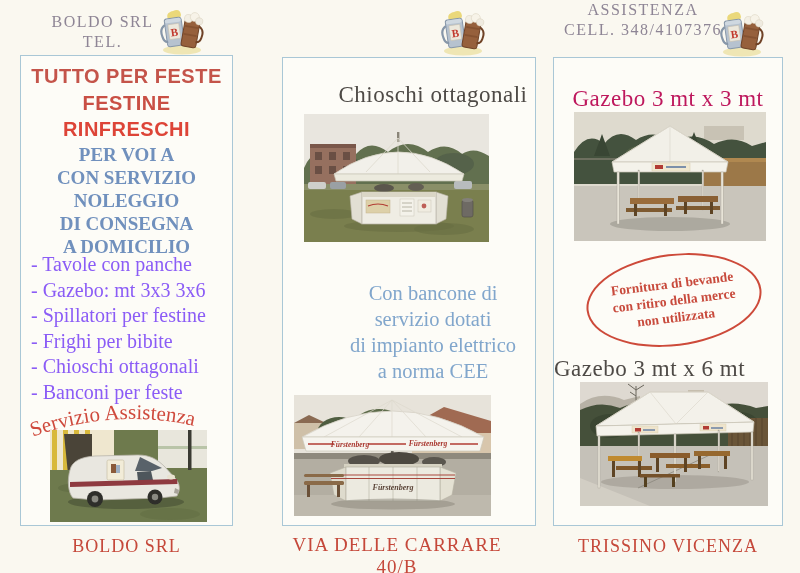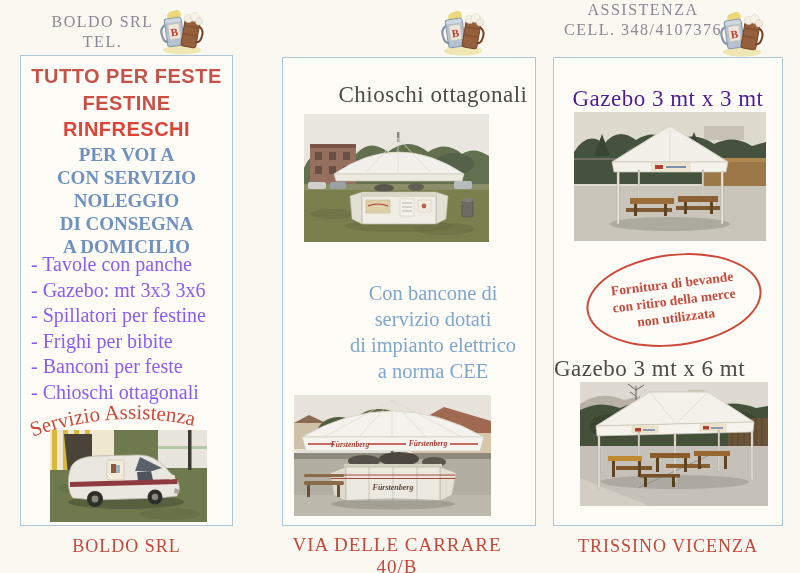--- a/index.html
+++ b/index.html
@@ -35,21 +35,21 @@
   .van-photo{left:29px;top:374px;}
 
   
   .mid-title{top:24px;width:100%;text-align:center;color:#4e4a46;font-size:23px;letter-spacing:.5px;}
   .kiosk-park{left:21px;top:56px;}
   .mid-body{top:222px;width:100%;text-align:center;color:#81a6cc;font-size:20.5px;line-height:26px;}
   .mid-note{top:310px;width:100%;text-align:center;color:#5a5a58;font-size:20.5px;}
   .kiosk-close{left:11px;top:337px;}
 
   
-  .r-title-top{top:28px;width:100%;text-align:center;color:#4c1d95;font-size:23px;letter-spacing:.5px;}
+  .r-title-top{top:28px;width:100%;text-align:center;color:#be185d;font-size:23px;letter-spacing:.5px;}
   .gazebo33{left:20px;top:54px;}
   .badge{left:32px;top:196px;width:172px;height:88px;border:2.5px solid #cd4a3a;border-radius:50%;
          transform:rotate(-7deg);display:flex;align-items:center;justify-content:center;}
   .badge-text{text-align:center;color:#c84a3c;font-weight:bold;font-size:13.5px;line-height:17px;}
   .r-title-bottom{top:298px;width:100%;color:#4e4a46;font-size:23px;letter-spacing:.5px;}
   .gazebo36{left:26px;top:324px;}
 
   
   .footer{position:absolute;text-align:center;color:#c5483a;letter-spacing:1px;}
   .footer-left{left:20px;top:536px;width:213px;font-size:18px;}
@@ -113,22 +113,22 @@
       <div>CON SERVIZIO</div>
       <div>NOLEGGIO</div>
       <div>DI CONSEGNA</div>
       <div>A DOMICILIO</div>
     </div>
     <ul class="abs offer-list">
       <li>- Tavole con panche</li>
       <li>- Gazebo: mt 3x3 3x6</li>
       <li>- Spillatori per festine</li>
       <li>- Frighi per bibite</li>
+      <li>- Chioschi ottagonali</li>
       <li>- Banconi per feste</li>
-      <li>- Chioschi ottagonali</li>
     </ul>
     <svg class="abs arc-svg" width="211" height="50" viewBox="0 0 211 50">
       <path id="arcp" d="M 6 42 Q 105 4 206 38" fill="none"></path>
       <text font-size="21" fill="#cf4a3d" font-family="Liberation Serif, serif">
         <textPath href="#arcp" startOffset="6">Servizio Assistenza</textPath>
       </text>
     </svg>
 
     <svg class="abs photo van-photo" width="157" height="92" viewBox="0 0 157 92">
       <rect width="157" height="92" fill="#6e7a4d"></rect>

